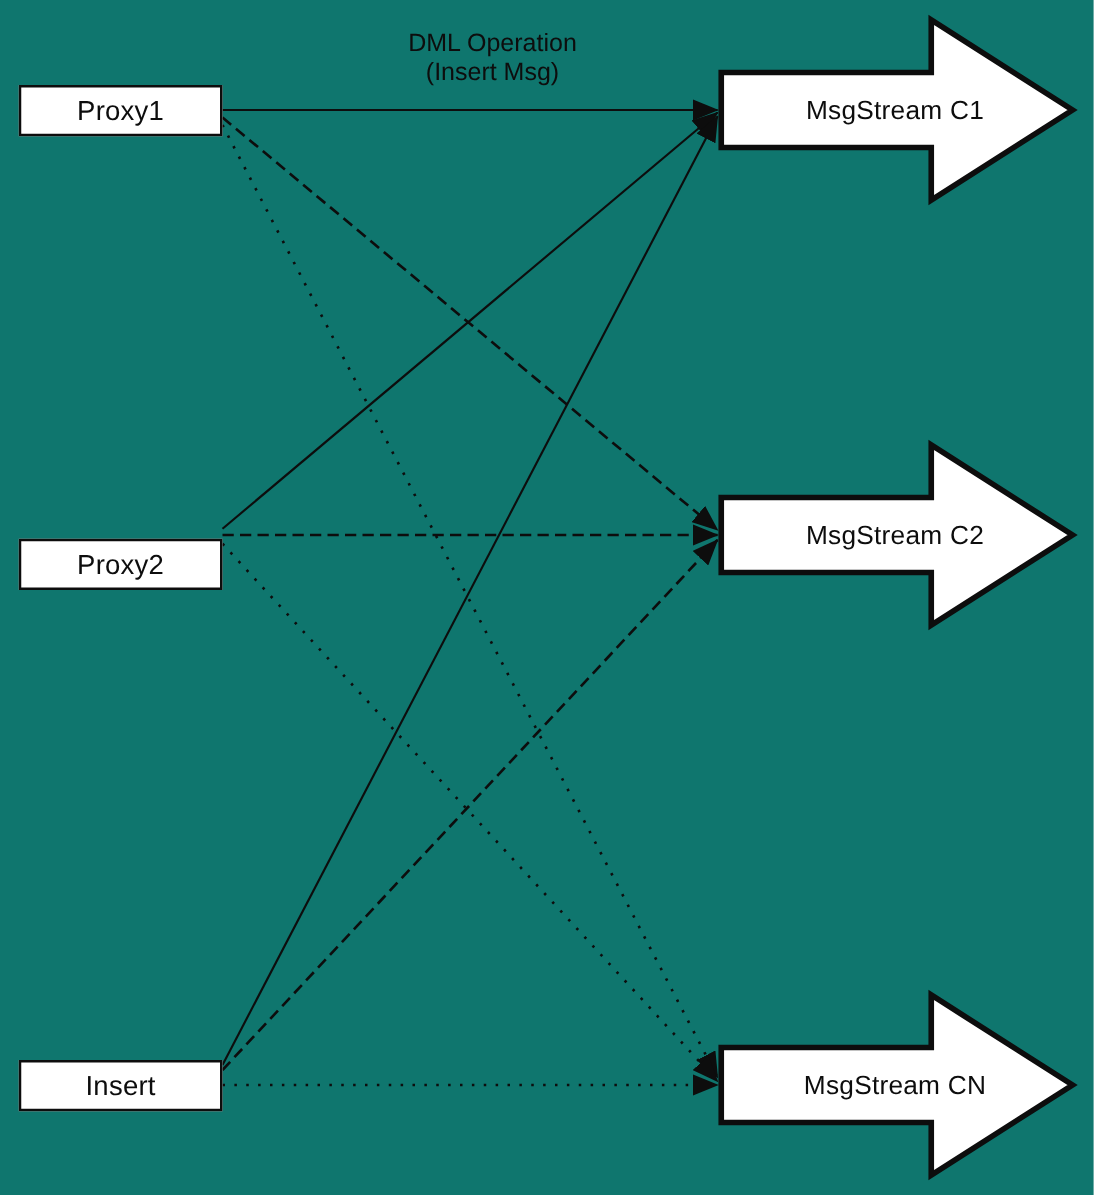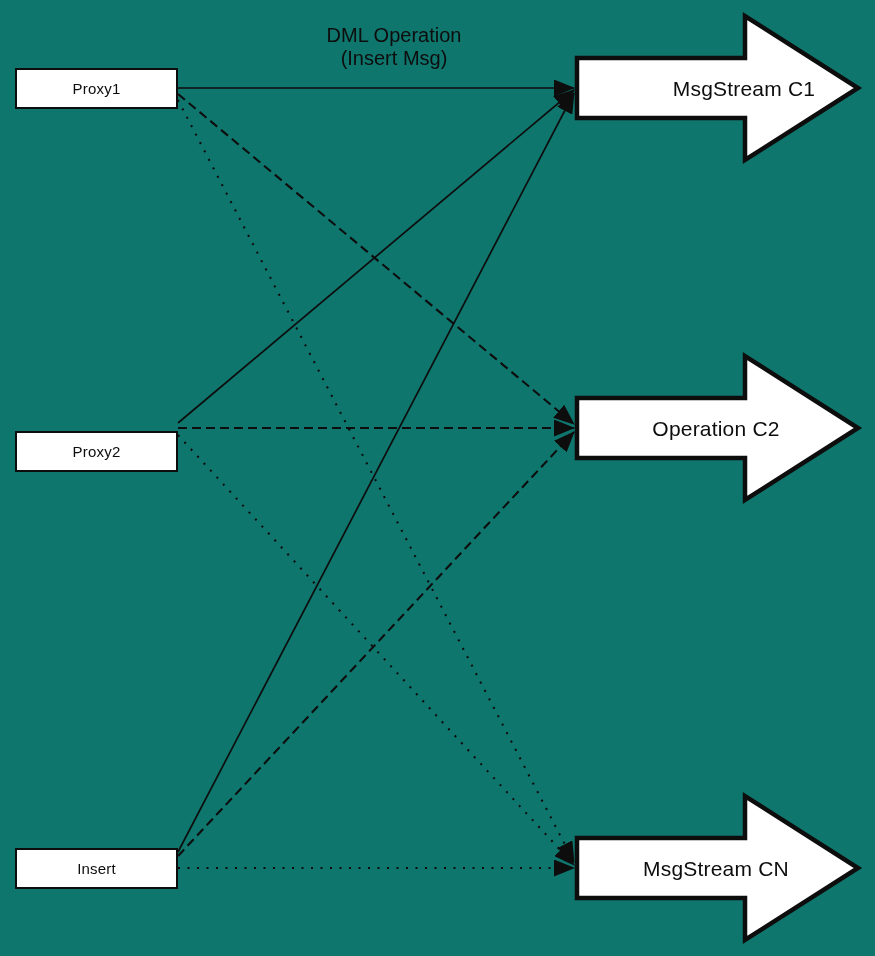--- a/index.html
+++ b/index.html
@@ -41,35 +41,35 @@
     position: absolute;
     left: 15px;
     width: 163px;
     height: 41px;
     box-sizing: border-box;
     border: 2px solid #0d0d0d;
     background: #ffffff;
     display: flex;
     align-items: center;
     justify-content: center;
-    font-size: 15px;
+    font-size: 22px;
     letter-spacing: 0.2px;
   }
   .proxy-box.p1 { top: 68px; }
   .proxy-box.p2 { top: 408px; margin-top: 23px; }
   .proxy-box.pk { top: 848px; }
   .stream-label {
     position: absolute;
     left: 716px;
     transform: translate(-50%, -50%);
     white-space: nowrap;
     font-size: 21px;
     letter-spacing: 0.2px;
   }
-  .stream-label.s1 { top: 89px; margin-left: 28px; }
+  .stream-label.s1 { top: 89px; }
   .stream-label.s2 { top: 429px; }
   .stream-label.sn { top: 869px; }
   .edge-label {
     position: absolute;
     left: 394px;
     top: 24px;
     transform: translateX(-50%);
     text-align: center;
     font-size: 20px;
     line-height: 23px;
@@ -118,16 +118,16 @@
     <span>Proxy1</span>
   </div>
   <div class="proxy-box p2">
     <span>Proxy2</span>
   </div>
   <div class="proxy-box pk">
     <span>Insert</span>
   </div>
 
   <div class="stream-label s1">MsgStream C1</div>
-  <div class="stream-label s2">Operation C2</div>
+  <div class="stream-label s2">MsgStream C2</div>
   <div class="stream-label sn">MsgStream CN</div>
 
 </div>
 
 </body></html>

